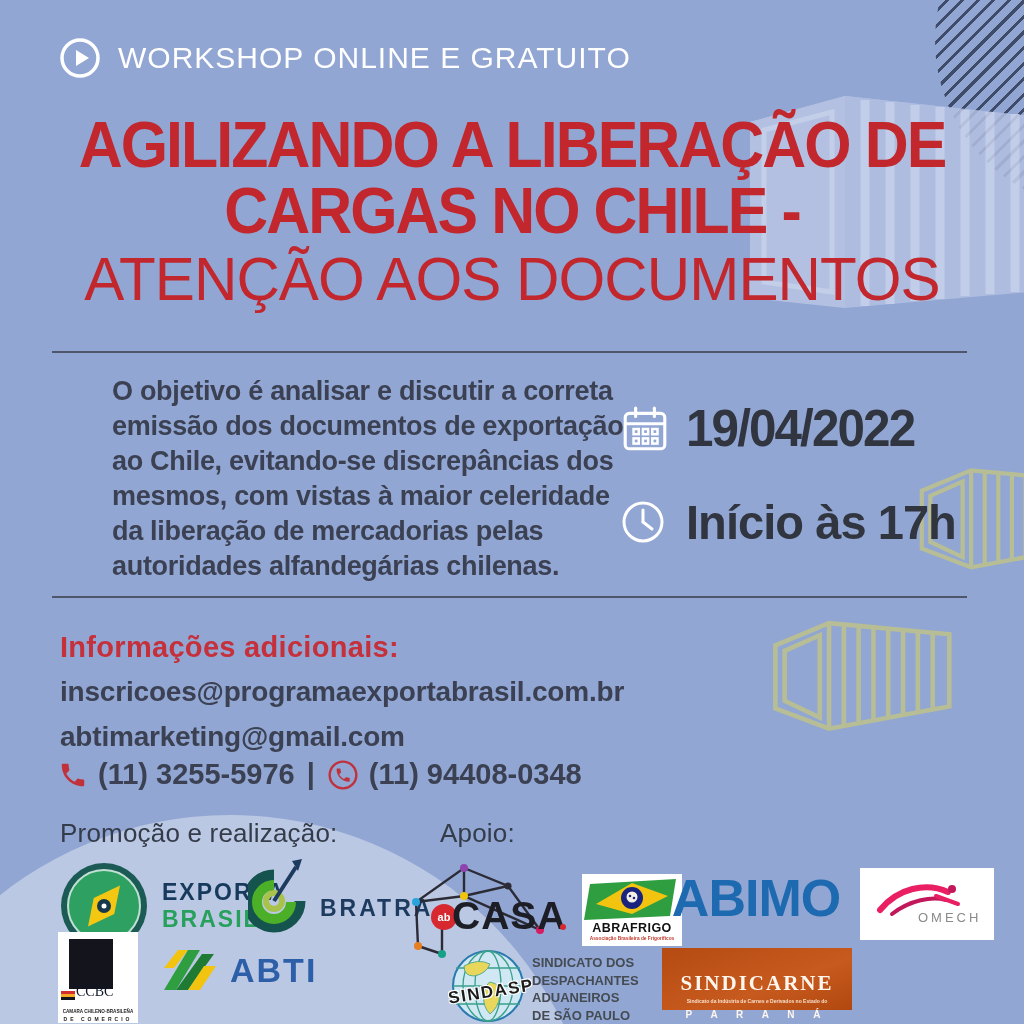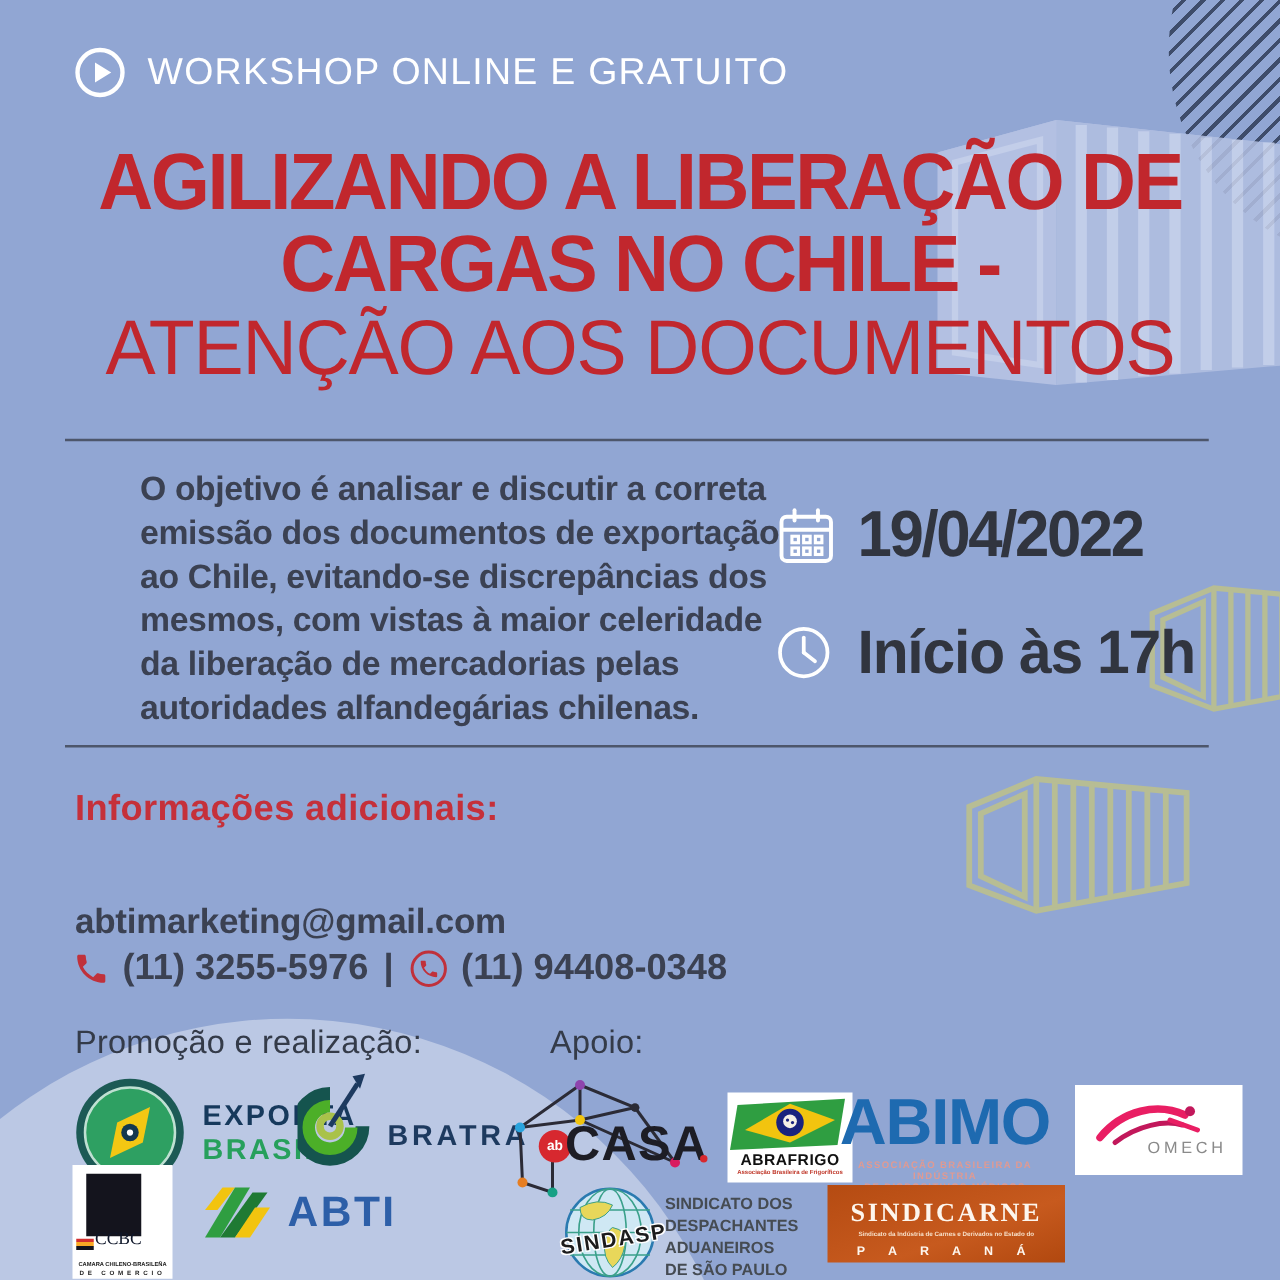--- a/index.html
+++ b/index.html
@@ -46,21 +46,21 @@
   .phone-row{position:absolute;left:58px;top:758px;display:flex;align-items:center;gap:10px;
     font-size:29px;font-weight:700;color:#3b4152;}
   .phone-sep{color:#3b4152;font-weight:700;margin:0 2px;}
   
   .promo-heading{position:absolute;left:60px;top:818px;font-size:26px;color:#343b49;letter-spacing:.2px;}
   .apoio-heading{position:absolute;left:440px;top:818px;font-size:26px;color:#343b49;letter-spacing:.2px;}
   
   .logo-exporta{position:absolute;left:60px;top:862px;display:flex;align-items:center;gap:14px;}
   .exporta-text{font-size:23px;font-weight:700;letter-spacing:2px;line-height:27px;}
   .exporta-l1{color:#16395c;} .exporta-l2{color:#27a05c;}
-  .logo-bratra{position:absolute;left:238px;top:855px;display:flex;align-items:center;gap:10px;text-align:right;}
+  .logo-bratra{position:absolute;left:248px;top:855px;display:flex;align-items:center;gap:10px;text-align:right;}
   .bratra-text{font-size:23px;font-weight:700;letter-spacing:3px;color:#1d3a5f;margin-top:28px;}
   .logo-cbc{position:absolute;left:58px;top:932px;width:80px;height:91px;background:#fff;}
   .cbc-rect{position:absolute;left:11px;top:7px;width:44px;height:50px;background:#14141d;}
   .cbc-stripes{position:absolute;left:3px;top:59px;width:14px;height:9px;
     background:linear-gradient(#d32f2f 0 3px,#f9a825 3px 6px,#14141d 6px 9px);}
   .cbc-name{position:absolute;left:18px;top:52px;font-family:"Liberation Serif",serif;font-size:14px;color:#0f172a;}
   .cbc-cap1{position:absolute;left:0;right:0;top:77px;text-align:center;font-size:4.6px;font-weight:700;color:#222;}
   .cbc-cap2{position:absolute;left:0;right:0;top:84px;text-align:center;font-size:5px;font-weight:700;letter-spacing:3px;color:#222;}
   .logo-abti{position:absolute;left:158px;top:942px;display:flex;align-items:center;gap:10px;}
   .abti-text{font-size:34px;font-weight:700;letter-spacing:2px;color:#2d5fa8;}
@@ -78,21 +78,21 @@
   .abimo-cap{font-size:7.6px;font-weight:700;color:#e09a92;letter-spacing:1.1px;line-height:9px;margin-top:3px;}
   .logo-omech{position:absolute;left:860px;top:868px;width:134px;height:72px;background:#ffffff;}
   .omech-name{position:absolute;left:58px;top:42px;font-size:13px;color:#8a8a8a;letter-spacing:3px;}
   .logo-sindasp{position:absolute;left:446px;top:946px;width:210px;height:78px;}
   .sindasp-name{position:absolute;left:2px;top:36px;font-size:17px;font-weight:700;color:#1c1c1c;
     letter-spacing:1.5px;transform:rotate(-9deg);
     text-shadow:-1px -1px 0 #fff,1px -1px 0 #fff,-1px 1px 0 #fff,1px 1px 0 #fff;}
   .sindasp-cap{position:absolute;left:86px;top:8px;font-size:13px;font-weight:700;color:#454b52;line-height:17.5px;}
   .logo-sindicarne{position:absolute;left:662px;top:948px;width:190px;height:62px;
     background:linear-gradient(160deg,#b54b12,#c75a1e 60%,#b1480f);text-align:center;}
-  .sindicarne-name{font-family:"Liberation Serif",serif;font-size:21px;font-weight:700;color:#fdf6ee;letter-spacing:2px;margin-top:10px;}
+  .sindicarne-name{font-family:"Liberation Serif",serif;font-size:21px;font-weight:700;color:#fdf6ee;letter-spacing:2px;margin-top:23px;}
   .sindicarne-cap{font-size:5px;font-weight:700;color:#f7dfc8;margin-top:2px;}
   .sindicarne-state{font-size:10px;font-weight:700;color:#fdf6ee;letter-spacing:8px;margin-top:5px;}
 </style>
 </head>
 <body>
 
 <div class="stage">
 
   <div class="bg-circle"></div>
   <div class="hatch-circle"></div>
@@ -178,20 +178,21 @@
   <svg class="clock-icon" width="46" height="46" viewBox="0 0 46 46">
     <circle cx="23" cy="23" r="19" fill="none" stroke="#fff" stroke-width="3"></circle>
     <line x1="23" y1="23" x2="23" y2="11" stroke="#fff" stroke-width="3" stroke-linecap="round"></line>
     <line x1="23" y1="23" x2="32" y2="30" stroke="#fff" stroke-width="3" stroke-linecap="round"></line>
   </svg>
   <div class="time-text">Início às 17h</div>
 
   <div class="hr hr2"></div>
 
   <div class="contact-heading">Informações adicionais:</div>
+  <div class="email email1">inscricoes@programaexportabrasil.com.br</div>
   <div class="email email2">abtimarketing@gmail.com</div>
   <div class="phone-row">
     <svg width="30" height="30" viewBox="0 0 24 24">
       <path d="M6.62 10.79c1.44 2.83 3.76 5.14 6.59 6.59l2.2-2.21c.27-.27.67-.36 1.02-.24 1.12.37 2.33.57 3.57.57.55 0 1 .45 1 1V20c0 .55-.45 1-1 1-9.39 0-17-7.61-17-17 0-.55.45-1 1-1h3.5c.55 0 1 .45 1 1 0 1.25.2 2.45.57 3.57.11.35.03.74-.25 1.02l-2.2 2.2z" fill="#c0313b"></path>
     </svg>
     <span>(11) 3255-5976</span>
     <span class="phone-sep">|</span>
     <svg width="32" height="32" viewBox="0 0 24 24">
       <circle cx="12" cy="12" r="10" fill="none" stroke="#c0313b" stroke-width="1.8"></circle>
       <path transform="translate(5.5,5.5) scale(0.55)" d="M6.62 10.79c1.44 2.83 3.76 5.14 6.59 6.59l2.2-2.21c.27-.27.67-.36 1.02-.24 1.12.37 2.33.57 3.57.57.55 0 1 .45 1 1V20c0 .55-.45 1-1 1-9.39 0-17-7.61-17-17 0-.55.45-1 1-1h3.5c.55 0 1 .45 1 1 0 1.25.2 2.45.57 3.57.11.35.03.74-.25 1.02l-2.2 2.2z" fill="#c0313b"></path>
@@ -278,24 +279,20 @@
       <circle cx="50" cy="21" r="5.5" fill="#f5f0e6"></circle>
       <circle cx="48" cy="20" r="1.3" fill="#1a237e"></circle>
       <circle cx="52" cy="22" r="1.3" fill="#1a237e"></circle>
     </svg>
     <div class="abrafrigo-name">ABRAFRIGO</div>
     <div class="abrafrigo-cap">Associação Brasileira de Frigoríficos</div>
   </div>
 
   <div class="logo-abimo">
     <div class="abimo-name">ABIMO</div>
-    <div class="abimo-cap">
-      <div>ASSOCIAÇÃO BRASILEIRA DA INDÚSTRIA</div>
-      <div>DE DISPOSITIVOS MÉDICOS</div>
-    </div>
   </div>
 
   <div class="logo-omech">
     <svg width="90" height="46" viewBox="0 0 90 46" style="position:absolute;left:14px;top:8px;">
       <path d="M6,34 C24,12 52,6 74,16" fill="none" stroke="#e91e63" stroke-width="6" stroke-linecap="round"></path>
       <path d="M18,38 C36,24 58,20 72,24" fill="none" stroke="#c2185b" stroke-width="4" stroke-linecap="round"></path>
       <circle cx="78" cy="13" r="4" fill="#c2185b"></circle>
       <path d="M62,20 L84,28" stroke="#e91e63" stroke-width="4" stroke-linecap="round"></path>
     </svg>
     <div class="omech-name">OMECH</div>

